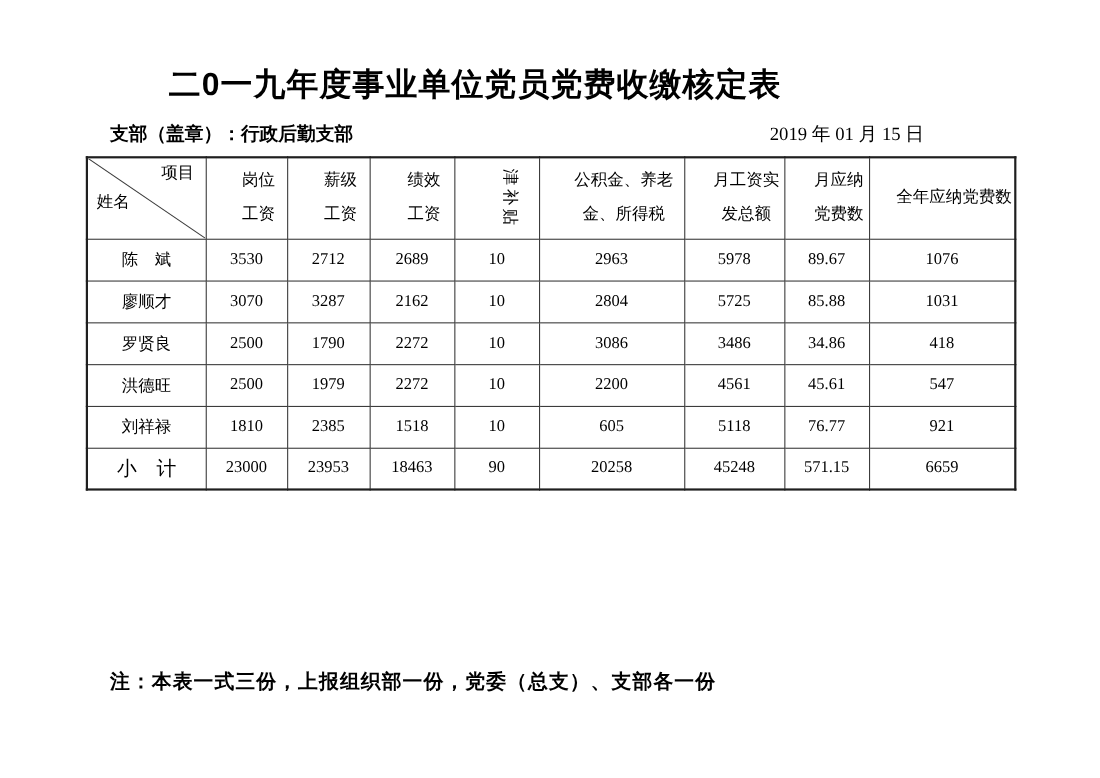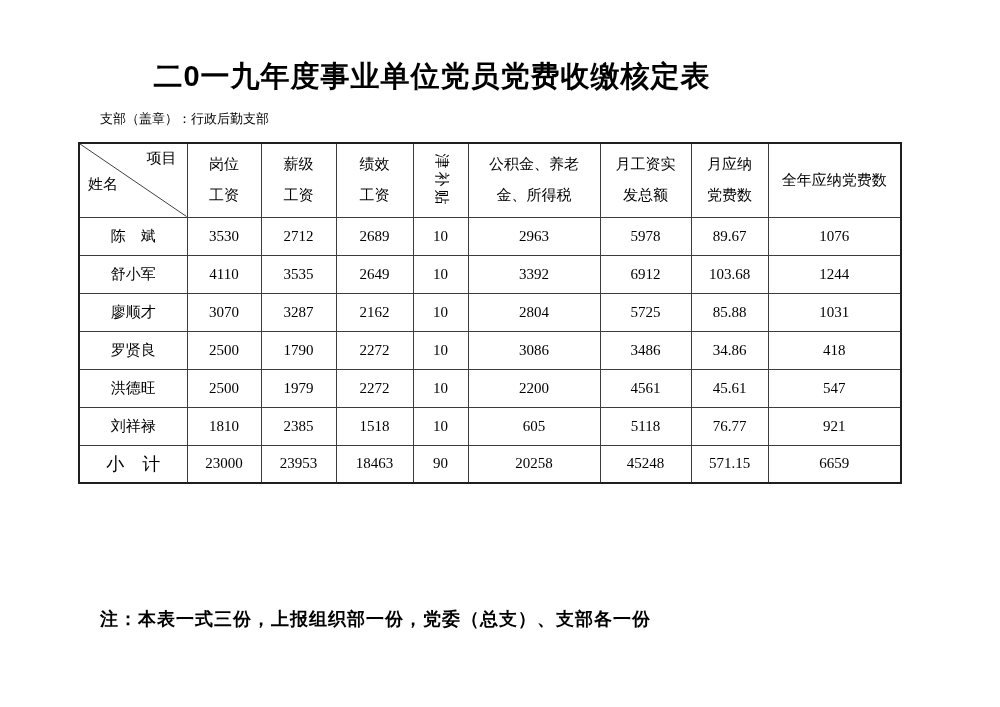--- a/index.html
+++ b/index.html
@@ -29,22 +29,22 @@
     position: absolute;
     top: 110px;
     left: 100px;
     width: 740px;
     display: flex;
     justify-content: space-between;
     align-items: baseline;
   }
   .branch-label {
     font-family: "Liberation Sans", sans-serif;
-    font-weight: normal;
-    font-size: 13px;
+    font-weight: bold;
+    font-size: 17px;
     white-space: nowrap;
   }
   .date-label {
     font-size: 17px;
     white-space: nowrap;
   }
   table.fee-table {
     position: absolute;
     top: 142px;
     left: 78px;
@@ -56,21 +56,21 @@
     border: 1px solid #3c3c3c;
     text-align: center;
     vertical-align: middle;
     padding: 0;
     font-weight: normal;
     font-size: 15px;
     overflow: hidden;
   }
   .fee-table thead tr { height: 74px; }
   .fee-table tbody tr { height: 38px; }
-  .fee-table th { line-height: 2.1; }
+  .fee-table th { line-height: 2.1; padding-left: 22px; }
   .pre { white-space: pre-line; }
   .corner-cell { position: relative; }
   .corner-cell svg { position: absolute; left: 0; top: 0; width: 100%; height: 100%; display: block; }
   .corner-top-right { position: absolute; top: 5px; right: 10px; font-size: 15px; line-height: 1.2; }
   .corner-bottom-left { position: absolute; top: 31px; left: 8px; font-size: 15px; line-height: 1.2; }
   .vspan {
     display: inline-block;
     transform: rotate(90deg);
     white-space: nowrap;
     font-size: 15px;
@@ -89,20 +89,21 @@
     font-weight: bold;
   }
 </style>
 </head>
 <body>
 
 <div class="page-title">二0一九年度事业单位党员党费收缴核定表</div>
 
 <div class="meta-row">
   <span class="branch-label">支部（盖章）：行政后勤支部</span>
+  <span class="date-label">2019 年 01 月 15 日</span>
 </div>
 
 <table class="fee-table">
   <colgroup>
     <col style="width:108px">
       <col style="width:74px">
       <col style="width:75px">
       <col style="width:77px">
     <col style="width:48px">
       <col style="width:132px">
@@ -141,31 +142,20 @@
       <td>3530</td>
       <td>2712</td>
       <td>2689</td>
       <td>10</td>
       <td>2963</td>
       <td>5978</td>
       <td>89.67</td>
       <td>1076</td>
     </tr>
     <tr>
-      <td class="name-cell">舒小军</td>
-      <td>4110</td>
-      <td>3535</td>
-      <td>2649</td>
-      <td>10</td>
-      <td>3392</td>
-      <td>6912</td>
-      <td>103.68</td>
-      <td>1244</td>
-    </tr>
-    <tr>
       <td class="name-cell">廖顺才</td>
       <td>3070</td>
       <td>3287</td>
       <td>2162</td>
       <td>10</td>
       <td>2804</td>
       <td>5725</td>
       <td>85.88</td>
       <td>1031</td>
     </tr>

